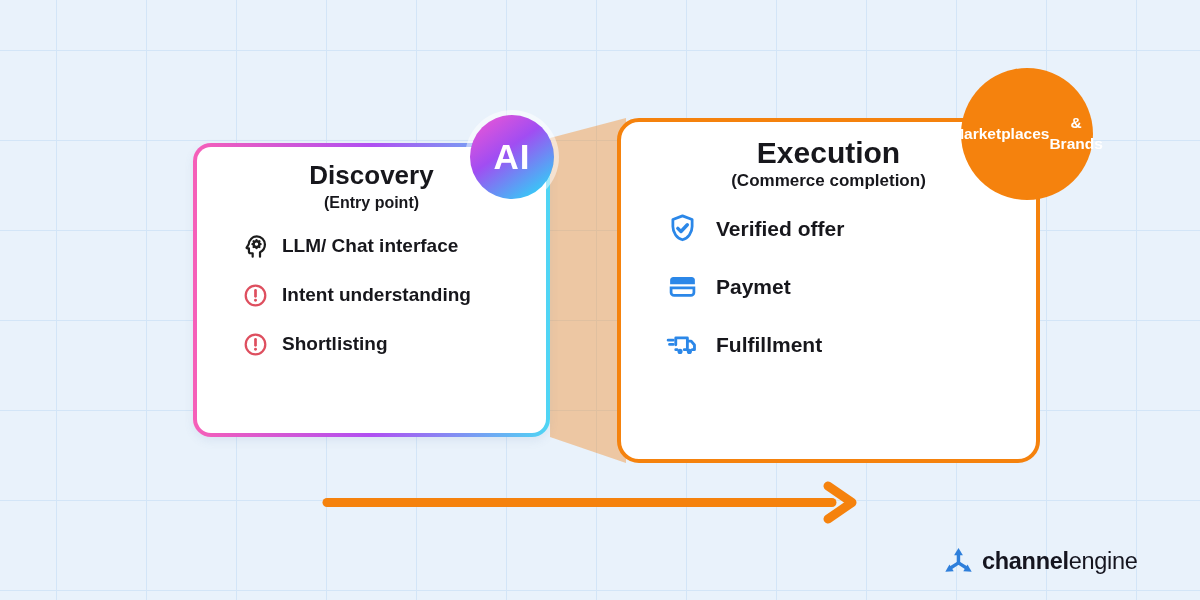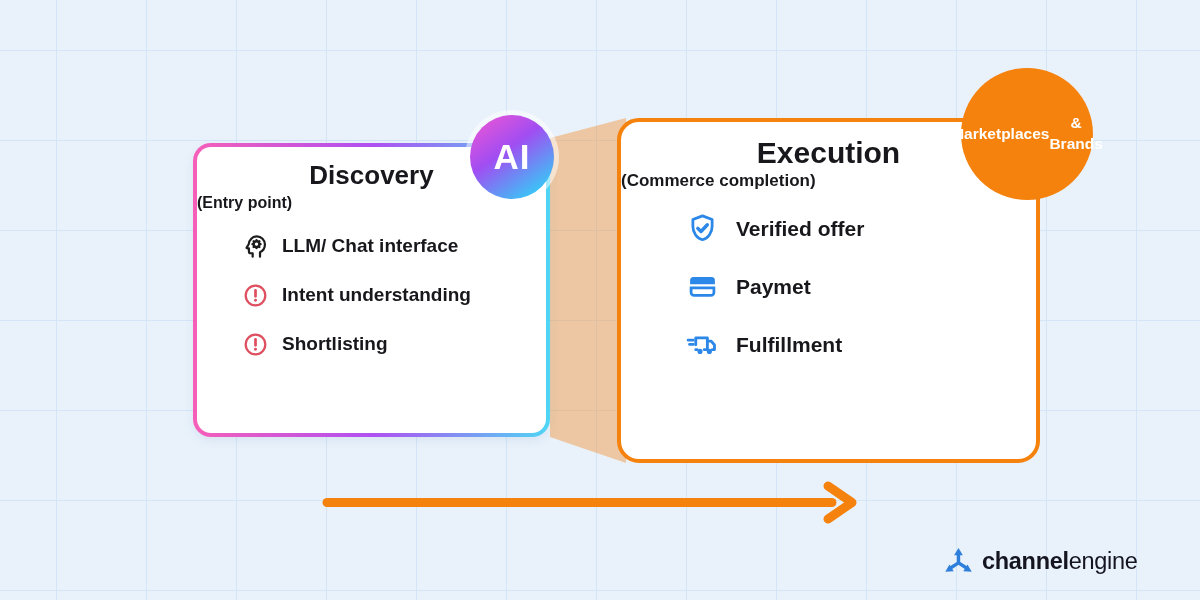--- a/index.html
+++ b/index.html
@@ -29,21 +29,21 @@
     padding:4px; border-radius:18px; z-index:2;
     background:linear-gradient(90deg,#f65fb8 0%,#b04ff2 50%,#4ed6f4 100%);
     box-shadow:0 4px 10px rgba(90,120,170,0.10);
   }
   .discovery-inner {
     width:100%; height:100%; background:#ffffff; border-radius:14px;
     padding-top:13px;
   }
   .card-title { text-align:center; font-weight:800; color:#17171c; }
   .discovery-inner .card-title { font-size:26px; }
-  .card-subtitle { text-align:left; font-weight:700; color:#17171c; }
+  .card-subtitle { text-align:center; font-weight:700; color:#17171c; }
   .discovery-inner .card-subtitle { font-size:16px; margin-top:3px; }
 
   .d-list { margin-top:19px; padding-left:44px; display:flex; flex-direction:column; gap:19px; }
   .d-row { display:flex; align-items:center; gap:13px; height:30px; }
   .d-row .icn { width:28px; height:28px; flex:0 0 28px; display:flex; align-items:center; justify-content:center; }
   .d-row .lbl { font-size:19px; font-weight:600; color:#17171c; white-space:nowrap; }
 
   
   .ai-badge {
     position:absolute; left:470px; top:115px; width:84px; height:84px;
@@ -55,21 +55,21 @@
   }
 
   
   .execution-card {
     position:absolute; left:617px; top:118px; width:423px; height:345px;
     background:#ffffff; border:4px solid #f5820d; border-radius:22px;
     z-index:2; padding-top:14px;
   }
   .execution-card .card-title { font-size:30px; }
   .execution-card .card-subtitle { font-size:17px; margin-top:1px; }
-  .e-list { margin-top:20px; padding-left:64px; display:flex; flex-direction:column; gap:23px; }
+  .e-list { margin-top:20px; padding-left:44px; display:flex; flex-direction:column; gap:23px; }
   .e-row { display:flex; align-items:center; gap:17px; height:35px; }
   .e-row .icn { width:34px; height:34px; flex:0 0 34px; display:flex; align-items:center; justify-content:center; }
   .e-row .lbl { font-size:21px; font-weight:600; color:#17171c; white-space:nowrap; }
 
   
   .mp-badge {
     position:absolute; left:961px; top:68px; width:132px; height:132px;
     border-radius:50%; background:#f5820d; z-index:5;
     display:flex; flex-direction:row; align-items:center; justify-content:center;
     color:#ffffff; font-size:15.5px; font-weight:700; line-height:1.35; text-align:center;

